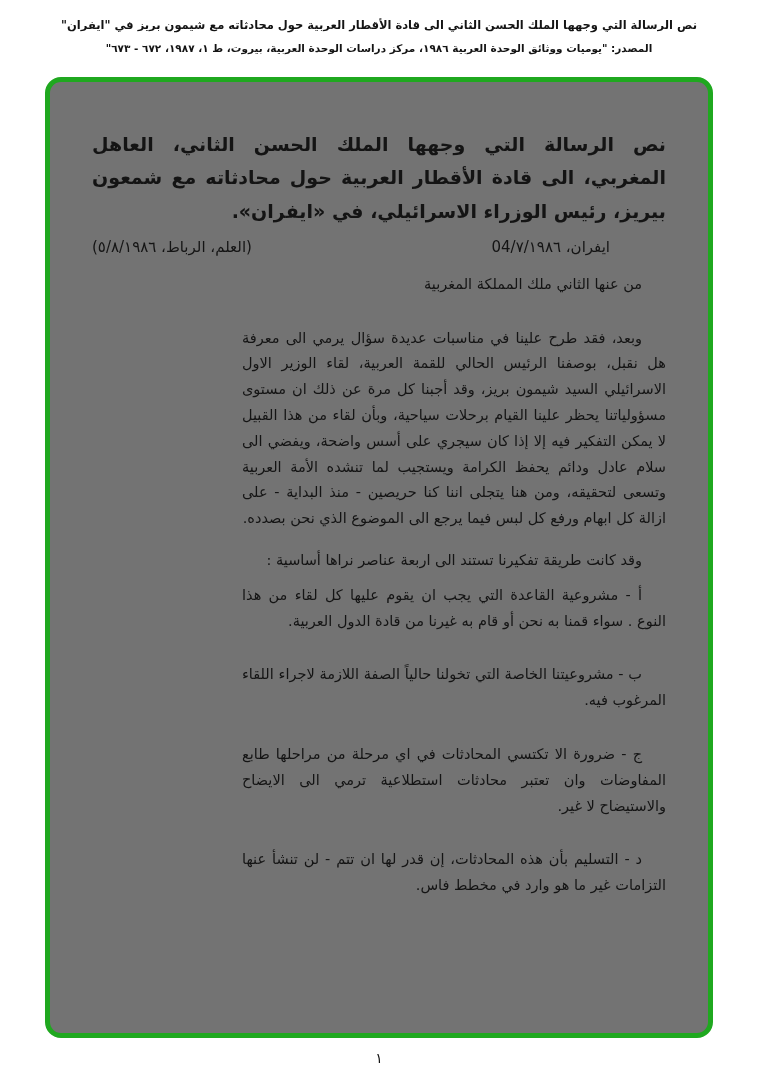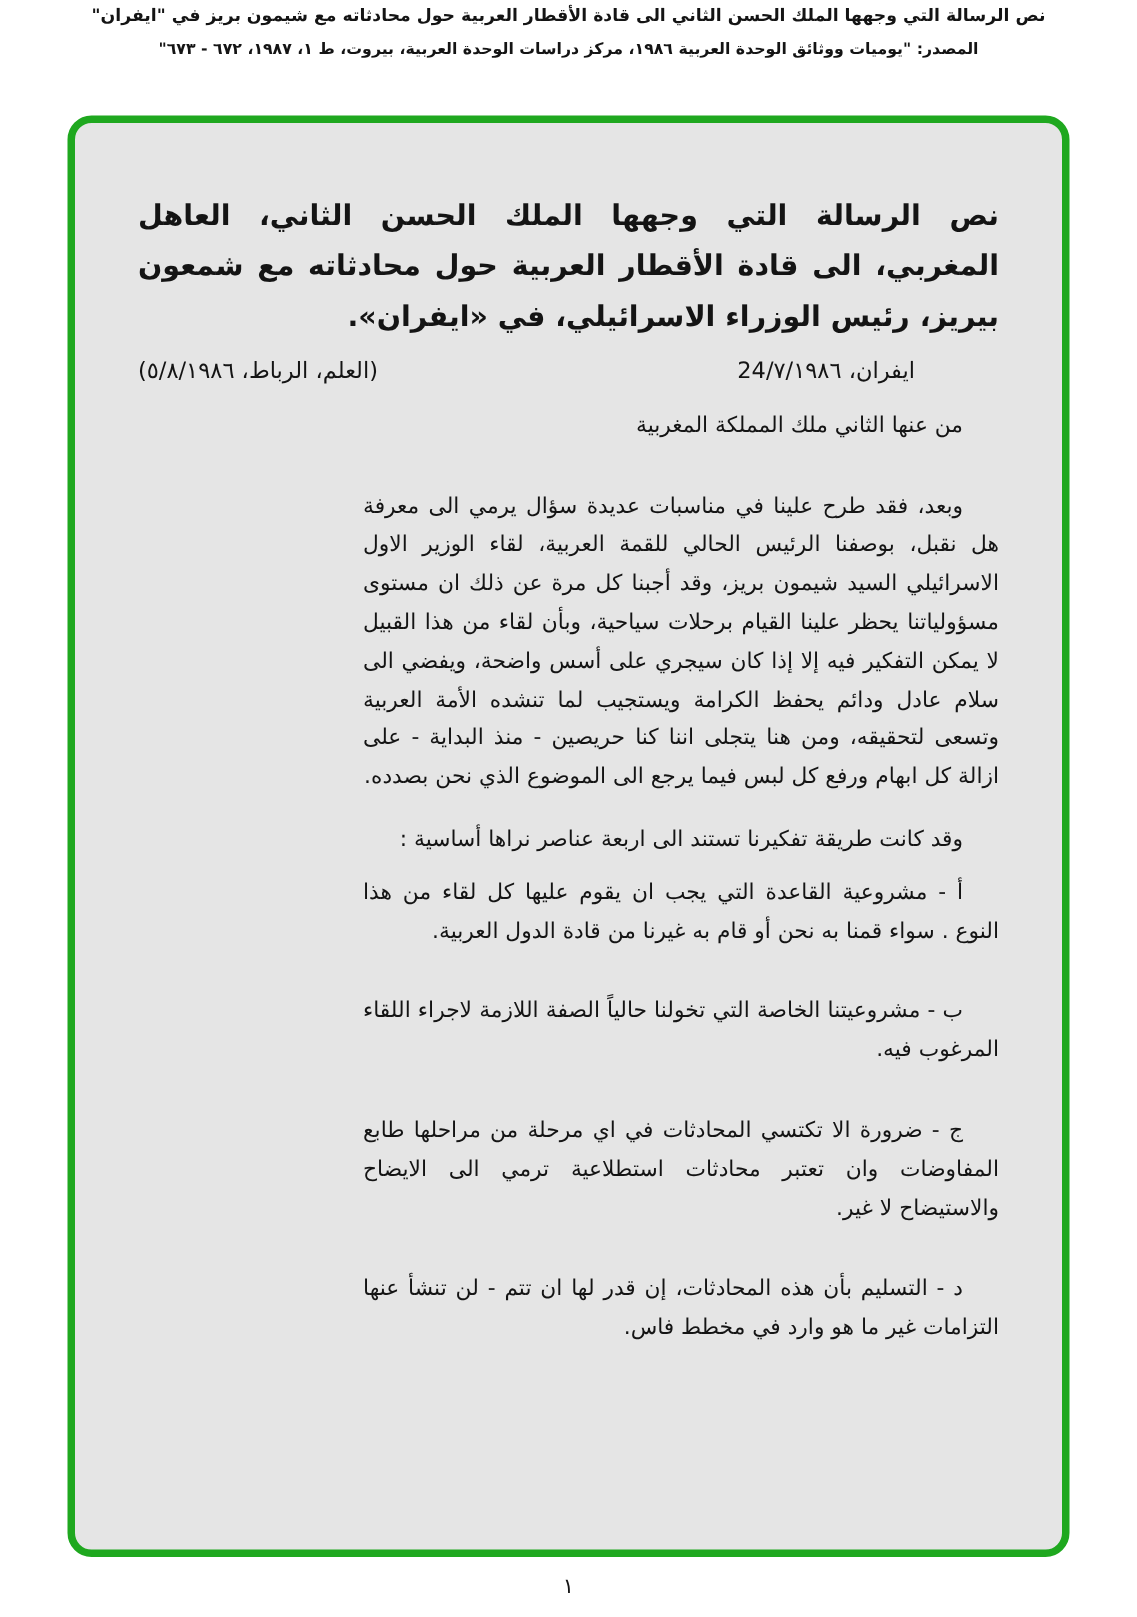--- a/index.html
+++ b/index.html
@@ -8,42 +8,42 @@
     width: 758px;
     height: 1078px;
     margin: 0 auto;
     background: #ffffff;
     font-family: "DejaVu Sans", sans-serif;
     color: #141414;
     overflow: hidden;
   }
   .header {
     position: absolute;
-    top: 2px;
+    top: 17px;
     left: 20px;
     right: 20px;
     text-align: center;
     direction: rtl;
     font-weight: bold;
   }
   .header .l1 { font-size: 11.5px; line-height: 1.5; }
   .header .l2 { font-size: 10.5px; line-height: 1.5; margin-top: 7px; }
   .frame {
     position: absolute;
     left: 45px;
     right: 45px;
     top: 77px;
     bottom: 40px;
     box-sizing: border-box;
     border: 5px solid #1fa81f;
     border-radius: 16px;
     padding: 46px 42px 14px 42px;
     direction: rtl;
     overflow: hidden;
-    background: #e5e5e5;
+    background: #737373;
   }
   .title {
     font-size: 19px;
     font-weight: bold;
     line-height: 1.75;
     text-align: justify;
   }
   .dateline {
     display: flex;
     justify-content: space-between;
@@ -79,21 +79,21 @@
 
   <div class="header">
     <div class="l1">نص الرسالة التي وجهها الملك الحسن الثاني الى قادة الأقطار العربية حول محادثاته مع شيمون بريز في "ايفران"</div>
     <div class="l2">المصدر: "يوميات ووثائق الوحدة العربية ١٩٨٦، مركز دراسات الوحدة العربية، بيروت، ط ١، ١٩٨٧، ٦٧٢ - ٦٧٣"</div>
   </div>
 
   <div class="frame">
     <div class="title">نص الرسالة التي وجهها الملك الحسن الثاني، العاهل المغربي، الى قادة الأقطار العربية حول محادثاته مع شمعون بيريز، رئيس الوزراء الاسرائيلي، في «ايفران».</div>
 
     <div class="dateline">
-      <span>ايفران، 24/٧/١٩٨٦</span>
+      <span>ايفران، 04/٧/١٩٨٦</span>
       <span>(العلم، الرباط، ٥/٨/١٩٨٦)</span>
     </div>
 
     <div class="body">
       <p>من عنها الثاني ملك المملكة المغربية</p>
       <p class="gap-sm">وبعد، فقد طرح علينا في مناسبات عديدة سؤال يرمي الى معرفة هل نقبل، بوصفنا الرئيس الحالي للقمة العربية، لقاء الوزير الاول الاسرائيلي السيد شيمون بريز، وقد أجبنا كل مرة عن ذلك ان مستوى مسؤولياتنا يحظر علينا القيام برحلات سياحية، وبأن لقاء من هذا القبيل لا يمكن التفكير فيه إلا إذا كان سيجري على أسس واضحة، ويفضي الى سلام عادل ودائم يحفظ الكرامة ويستجيب لما تنشده الأمة العربية وتسعى لتحقيقه، ومن هنا يتجلى اننا كنا حريصين - منذ البداية - على ازالة كل ابهام ورفع كل لبس فيما يرجع الى الموضوع الذي نحن بصدده.</p>
       <p class="gap">وقد كانت طريقة تفكيرنا تستند الى اربعة عناصر نراها أساسية :</p>
       <p>أ - مشروعية القاعدة التي يجب ان يقوم عليها كل لقاء من هذا النوع . سواء قمنا به نحن أو قام به غيرنا من قادة الدول العربية.</p>
       <p class="gap-sm">ب - مشروعيتنا الخاصة التي تخولنا حالياً الصفة اللازمة لاجراء اللقاء المرغوب فيه.</p>
       <p class="gap-sm">ج - ضرورة الا تكتسي المحادثات في اي مرحلة من مراحلها طابع المفاوضات وان تعتبر محادثات استطلاعية ترمي الى الايضاح والاستيضاح لا غير.</p>

